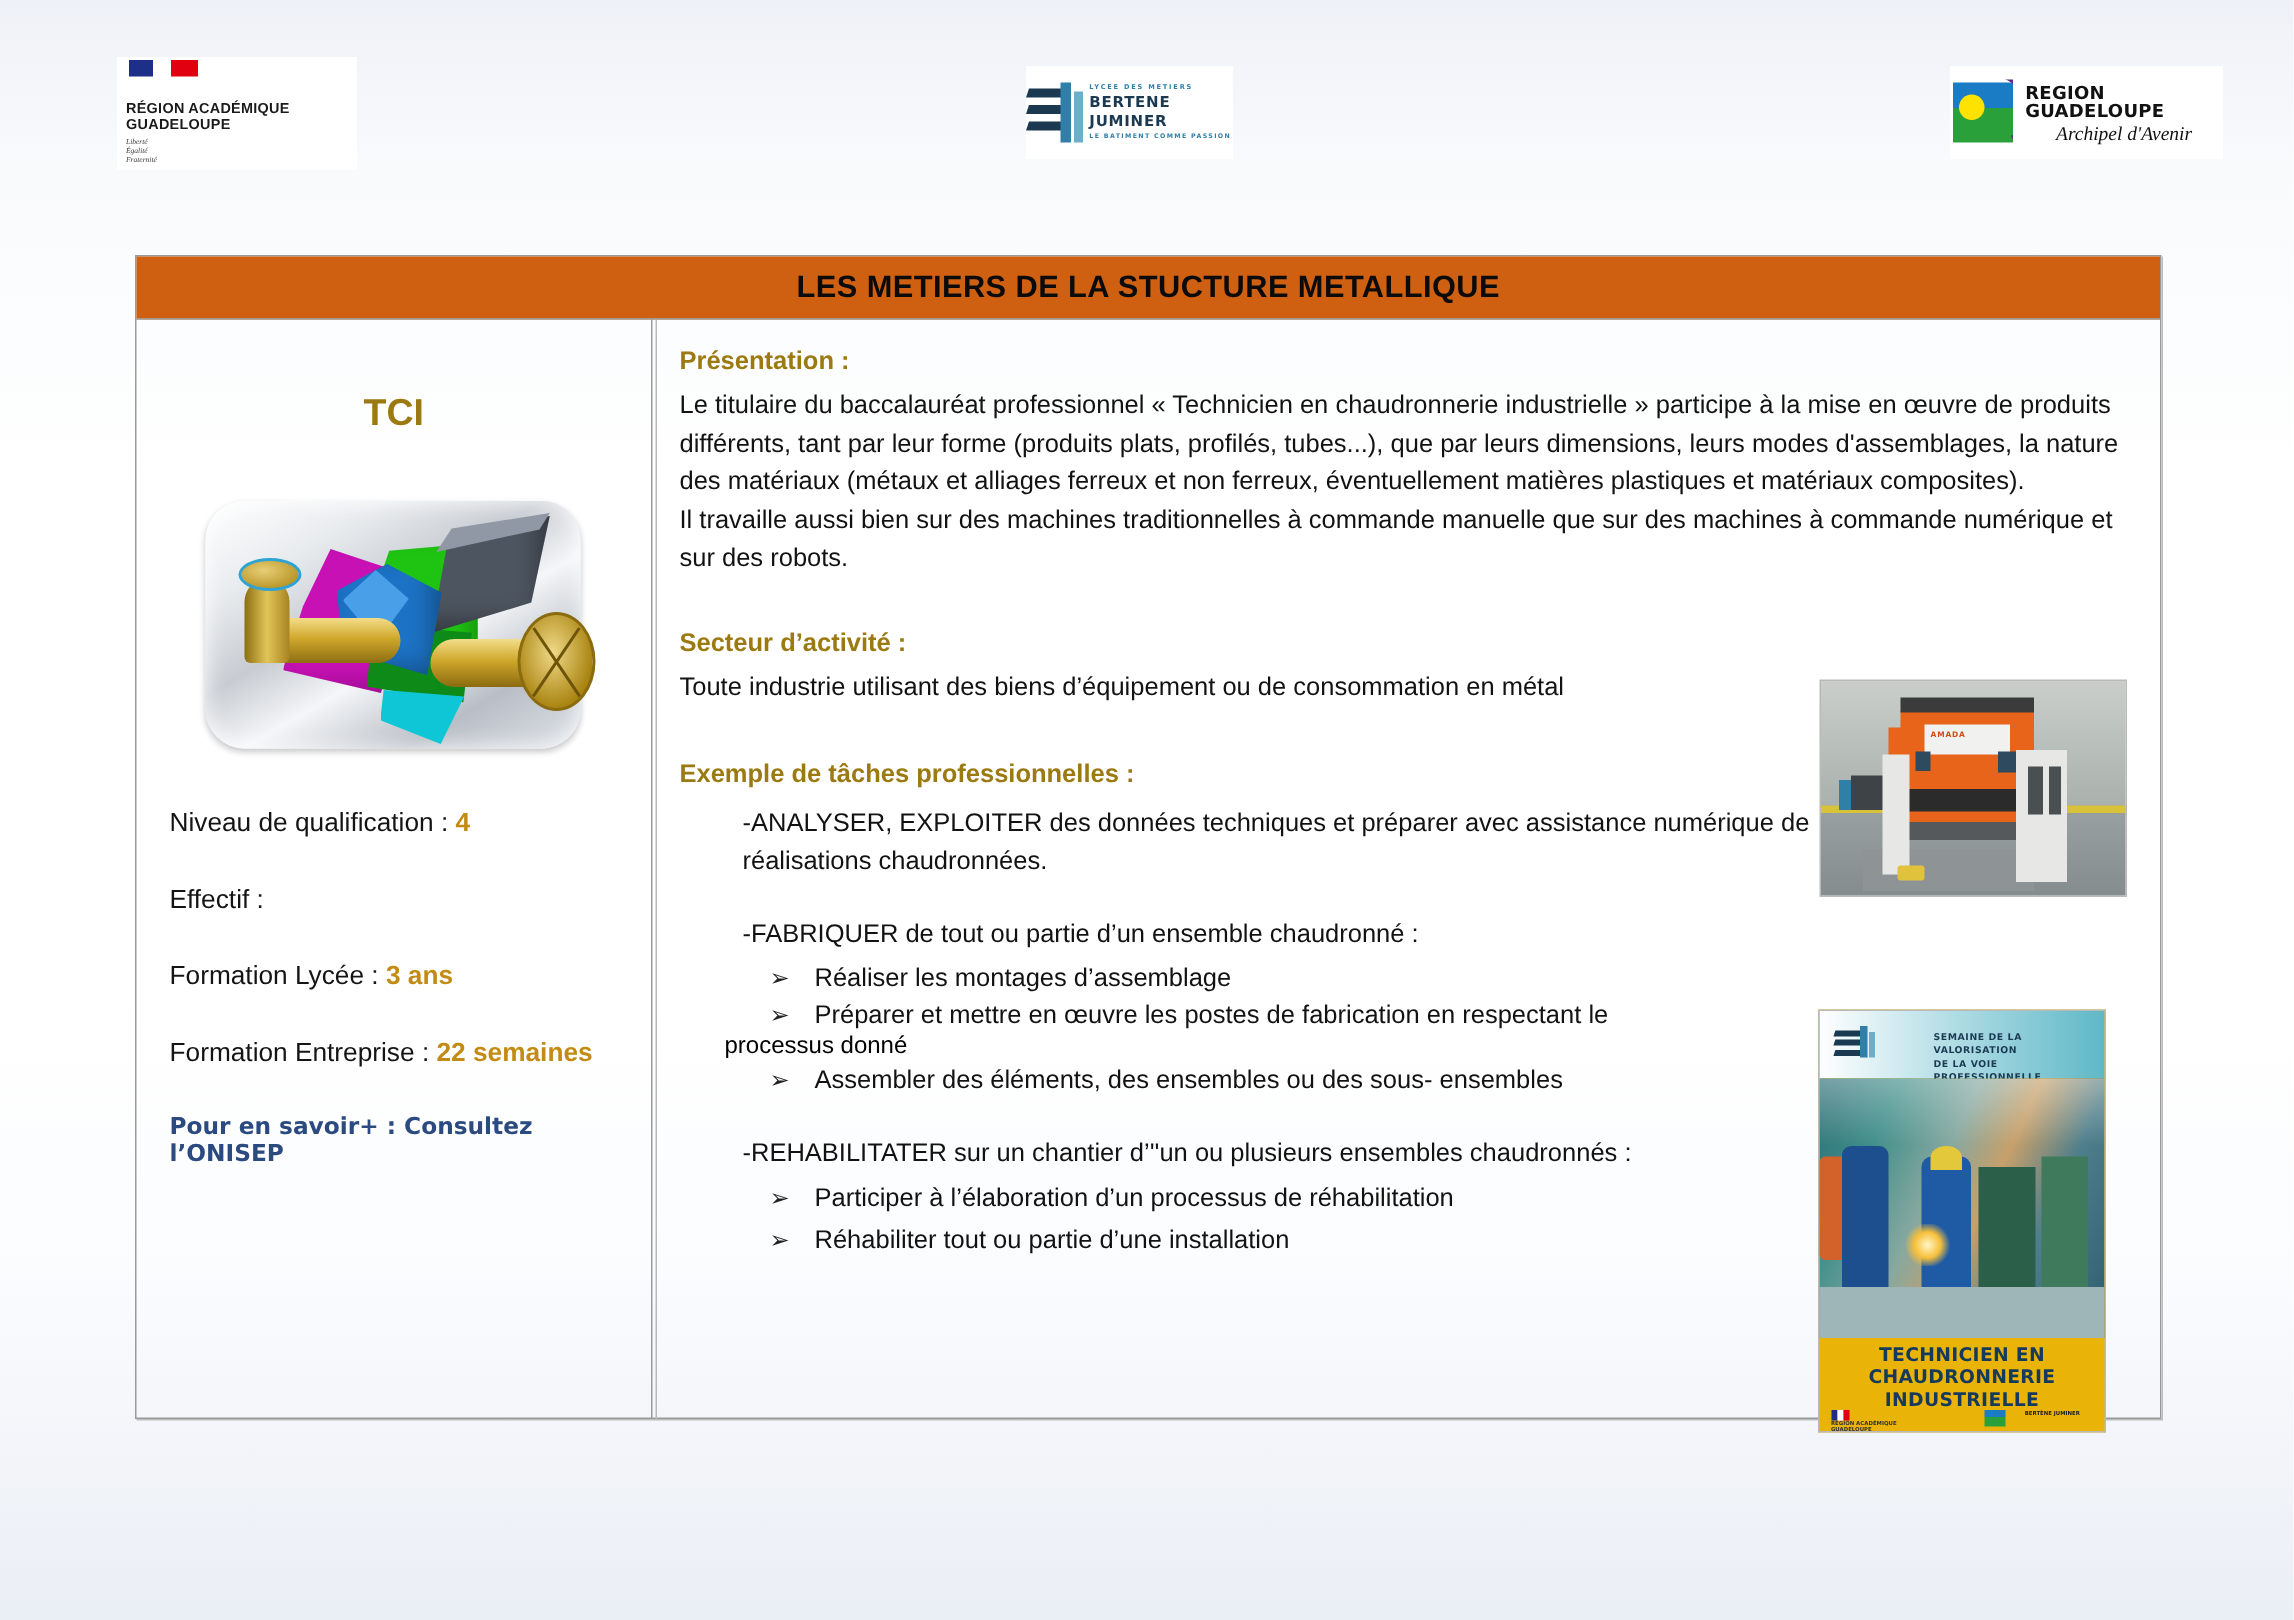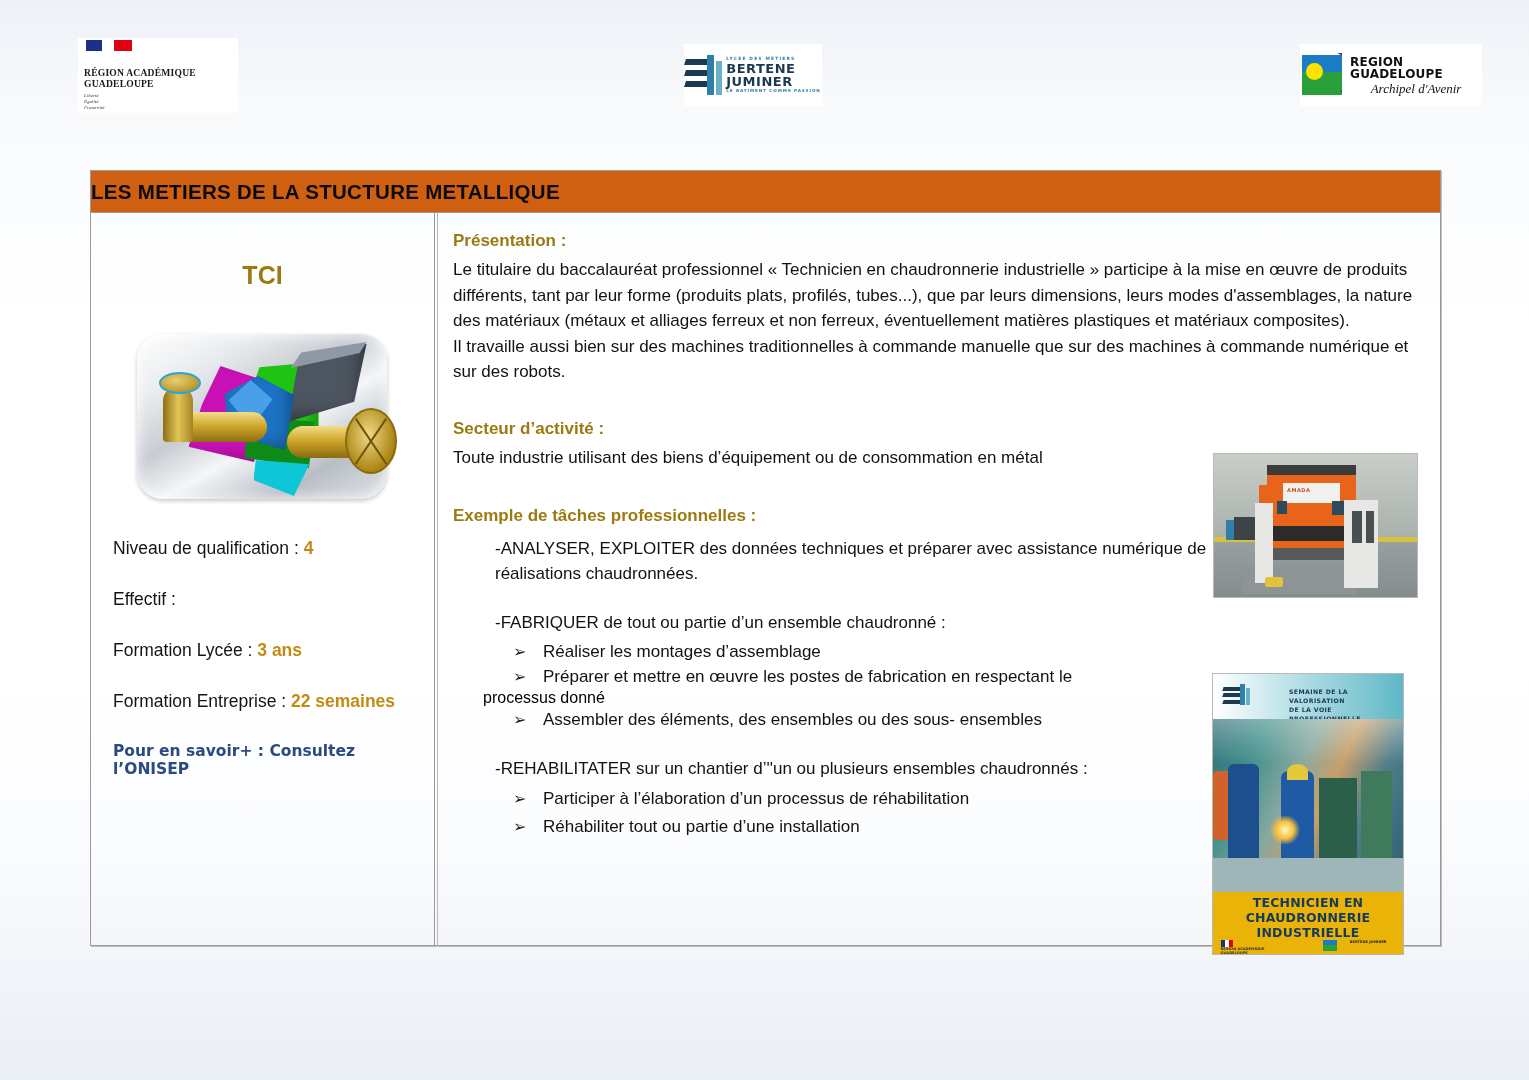--- a/index.html
+++ b/index.html
@@ -24,21 +24,21 @@
 
   
   #logo-academie { left:78px; top:38px; width:160px; height:75px; padding:4px 6px; }
   .ac-inner { width:100%; }
   .ac-flag { display:flex; height:11px; width:52px; margin:0 0 4px 2px; }
   .ac-flag i { display:block; height:100%; }
   .ac-flag .b { width:16px; background:#1d2f87; }
   .ac-flag .w { width:8px; background:#ffffff; }
   .ac-flag .r { width:18px; background:#e1000f; margin-left:4px; }
   .ac-title {
-    font-family:Liberation Serif, serif;
+    font-family:Liberation Sans, sans-serif;
     font-weight:bold; font-size:9.6px; line-height:11.5px;
     color:#1a1a1a; letter-spacing:.2px;margin-top:16px;
   }
   .ac-motto {
     margin-top:3px; font-family:"Liberation Serif", serif;
     font-style:italic; font-size:5px; line-height:6.2px; color:#3a3a3a;
   }
 
   
   #logo-lycee { left:684px; top:44px; width:138px; height:62px; }
@@ -49,21 +49,21 @@
   .ly-bars .h2 { left:0; top:15px; width:24px; height:6px; transform:skewX(-18deg); }
   .ly-bars .h3 { left:0; top:26px; width:24px; height:6px; transform:skewX(-18deg); }
   .ly-bars .t1 { left:22px; top:0;  width:7px; height:40px; background:#2f7fa8; }
   .ly-bars .t2 { left:31px; top:6px; width:6px; height:34px; background:#6ab0cd; }
   .ly-txt { line-height:1; }
   .ly-small {
     font-size:4.4px; letter-spacing:1.2px; color:#2f7fa8;
     font-weight:bold; font-family:"DejaVu Sans", sans-serif;
   }
   .ly-name {
-    font-size:13px; font-weight:bold; color:#1b3a52;
+    font-size:10px; font-weight:bold; color:#1b3a52;
     letter-spacing:.5px; font-family:"DejaVu Sans", sans-serif;
     line-height:12px; margin:1px 0;
   }
   .ly-tag {
     font-size:4.2px; letter-spacing:.9px; color:#2f7fa8;
     font-weight:bold; font-family:"DejaVu Sans", sans-serif;
   }
 
   
   #logo-region { left:1300px; top:44px; width:182px; height:62px; }
@@ -88,21 +88,21 @@
   }
 
   
   #main-card {
     position:absolute; left:90px; top:170px; width:1351px; height:776px;
     border:1px solid #9a9a9a; background:transparent;
     box-shadow:1px 1px 0 #bdbdbd;
   }
   #banner {
     height:42px; background:#cf6011; border-bottom:1px solid #9a9a9a;
-    display:flex; align-items:center; justify-content:flex-start;
+    display:flex; align-items:center; justify-content:center;
   }
   #banner-title {
     font-size:20.5px; font-weight:bold; color:#0b0b0b; letter-spacing:.3px;
     font-family:"Liberation Sans", sans-serif;
   }
 
   #body-row { display:flex; height:733px; }
 
   
   #left-col {

